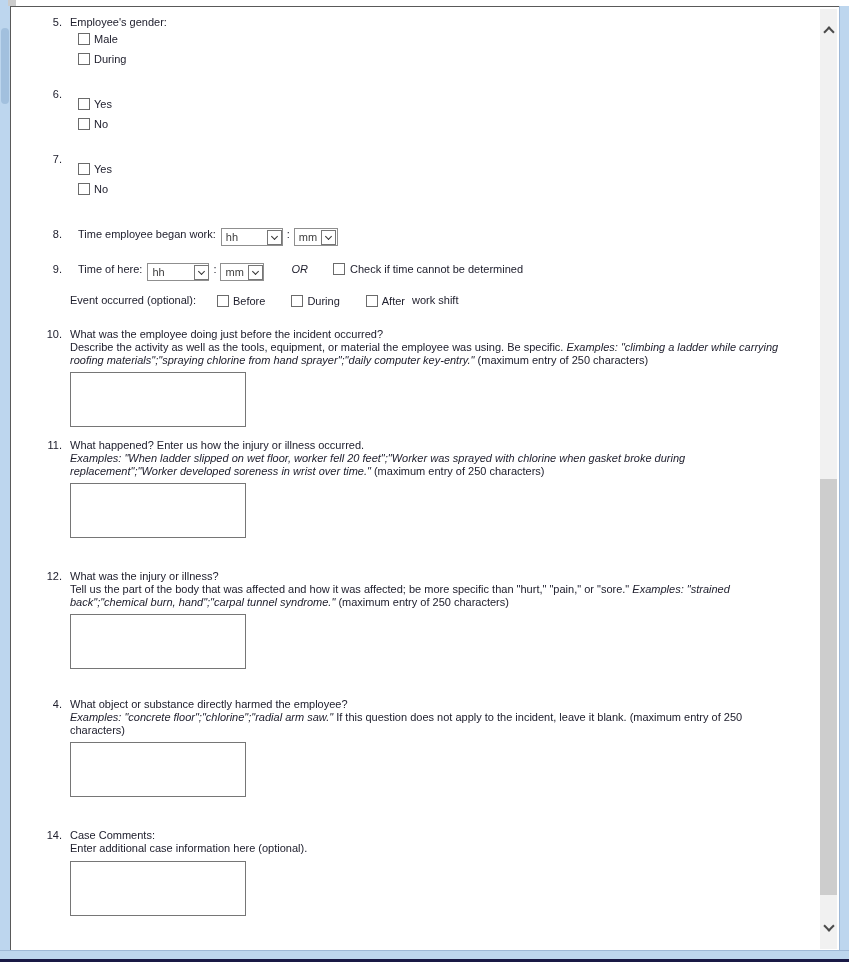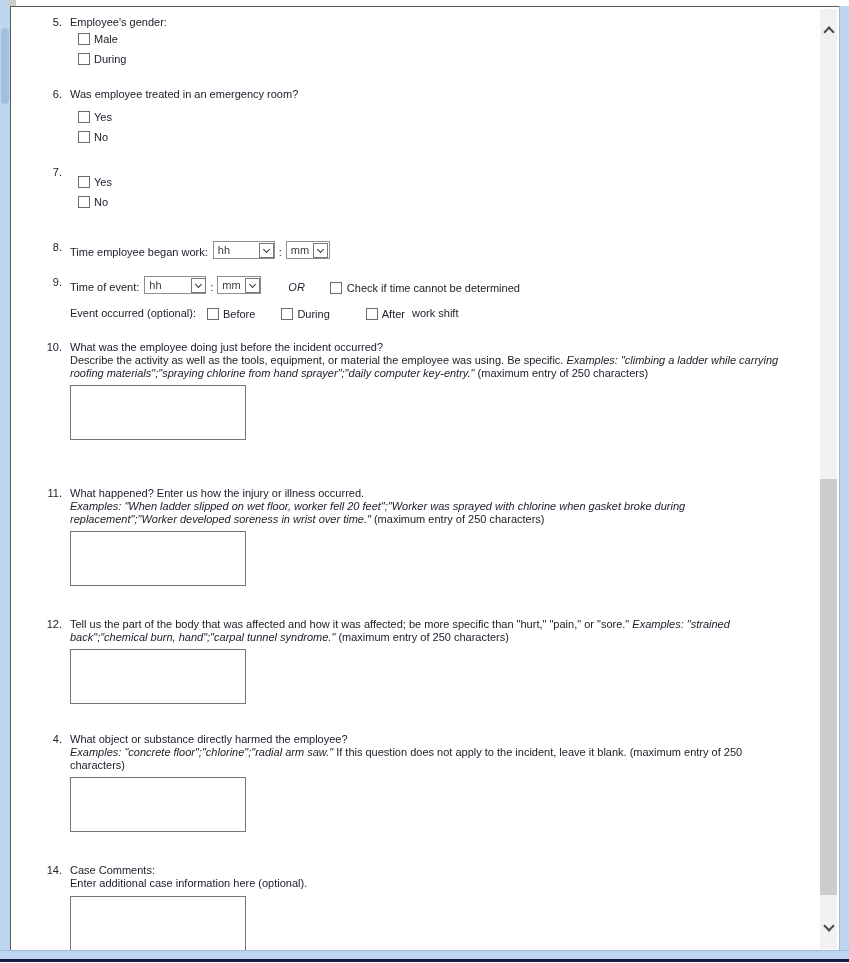--- a/index.html
+++ b/index.html
@@ -34,40 +34,40 @@
   .q{display:flex;align-items:flex-start;}
   .qnum{width:20px;flex:none;text-align:right;line-height:13px;}
   .qbody{margin-left:8px;flex:1;line-height:13px;}
   .desc{max-width:712px;line-height:12.5px;}
   .it{font-style:italic;}
 
   .cbrow{display:flex;align-items:center;margin:8px 0 0 8px;}
   .cb{width:10px;height:10px;border:1px solid #6b6b6b;background:#fff;flex:none;margin-right:4px;box-sizing:content-box;}
   .cblabel{line-height:12px;}
 
-  .timerow{display:flex;align-items:flex-end;}
+  .timerow{display:flex;align-items:flex-start;margin-left:8px;}
   .sel{display:inline-flex;align-items:center;justify-content:space-between;border:1px solid #8f8f8f;
     background:#fff;height:18px;box-sizing:border-box;padding:1px 2px 1px 4px;}
   .sel .seltxt{color:#3c3c3c;}
   .selbtn{width:13px;height:13px;border:1px solid #767676;background:#fff;display:inline-flex;
     align-items:center;justify-content:center;margin-left:4px;flex:none;}
   .selbtn .chev{width:4px;height:4px;border-width:0 1.5px 1.5px 0;transform:rotate(45deg);margin-top:-2px;border-color:#333;}
   .colon{margin:0 4px;}
   .sel.hh{width:62px;gap:25px;}
   .sel.mm{width:44px;}
 
   textarea.box{width:176px;height:55px;border:1px solid #767676;background:#fff;resize:none;
     margin:6px 0 0 0;font-family:"Liberation Sans",sans-serif;font-size:11px;box-sizing:border-box;}
 
   .mt-sec{margin-top:23px;}
   .mt-q8{margin-top:33px;}
   .mt-q9{margin-top:17px;}
   .mt-event{margin-top:13px;}
   .mt-q10{margin-top:21px;justify-content:flex-end;}
-  .mt-q11{margin-top:44px;}
+  .mt-q11{margin-top:9px;}
   .mt-q12{margin-top:29px;}
   .mt-q13{margin-top:26px;}
   .mt-q14{margin-top:29px;}
   .eventopts{display:flex;align-items:center;}
   .eventopts .cbrow{margin:0 0 0 0;}
   .suffix{margin-left:7px;}
 </style>
 </head>
 <body>
 
@@ -90,21 +90,20 @@
         <div class="cbrow">
           <span class="cb"></span>
           <span class="cblabel">During</span>
         </div>
       </div>
     </div>
 
     <div class="q mt-sec">
       <div class="qnum">6.</div>
       <div class="qbody">
-        <div>Was employee treated in an emergency room?</div>
         <div class="cbrow" style="margin-top:10px;">
           <span class="cb"></span>
           <span class="cblabel">Yes</span>
         </div>
         <div class="cbrow">
           <span class="cb"></span>
           <span class="cblabel">No</span>
         </div>
       </div>
     </div>
@@ -142,49 +141,49 @@
               </span>
           </span>
         </div>
       </div>
     </div>
 
     <div class="q mt-q9">
       <div class="qnum">9.</div>
       <div class="qbody">
         <div class="timerow">
-          <span>Time of event:</span>
+          <span>Time of here:</span>
           <span class="sel hh" style="margin-left:5px;">
             <span class="seltxt">hh</span>
             <span class="selbtn">
                 <span class="chev"></span>
               </span>
           </span>
           <span class="colon">:</span>
           <span class="sel mm">
             <span class="seltxt">mm</span>
             <span class="selbtn">
                 <span class="chev"></span>
               </span>
           </span>
           <span class="it" style="margin-left:27px;">OR</span>
           <span class="cb" style="margin-left:25px;margin-right:5px;"></span>
           <span class="cblabel">Check if time cannot be determined</span>
         </div>
         <div class="eventopts mt-event">
           <span>Event occurred (optional):</span>
-          <span class="cbrow" style="margin-left:11px;">
+          <span class="cbrow" style="margin-left:21px;">
             <span class="cb"></span>
             <span class="cblabel">Before</span>
           </span>
           <span class="cbrow" style="margin-left:26px;justify-content:center;">
             <span class="cb"></span>
             <span class="cblabel">During</span>
           </span>
-          <span class="cbrow" style="margin-left:36px;">
+          <span class="cbrow" style="margin-left:26px;">
             <span class="cb"></span>
             <span class="cblabel">After</span>
             <span class="suffix">work shift</span>
           </span>
         </div>
       </div>
     </div>
 
     <div class="q mt-q10">
       <div class="qnum">10.</div>
@@ -207,20 +206,21 @@
           <span class="it">Examples: "When ladder slipped on wet floor, worker fell 20 feet";"Worker was sprayed with chlorine when gasket broke during replacement";"Worker developed soreness in wrist over time."</span>
           <span>(maximum entry of 250 characters)</span>
         </div>
         <textarea class="box" style=""></textarea>
       </div>
     </div>
 
     <div class="q mt-q12">
       <div class="qnum">12.</div>
       <div class="qbody">
+        <div>What was the injury or illness?</div>
         <div class="desc">
           <span>Tell us the part of the body that was affected and how it was affected; be more specific than "hurt," "pain," or "sore."</span>
           <span class="it">Examples: "strained back";"chemical burn, hand";"carpal tunnel syndrome."</span>
           <span>(maximum entry of 250 characters)</span>
         </div>
         <textarea class="box" style=""></textarea>
       </div>
     </div>
 
     <div class="q mt-q13">

